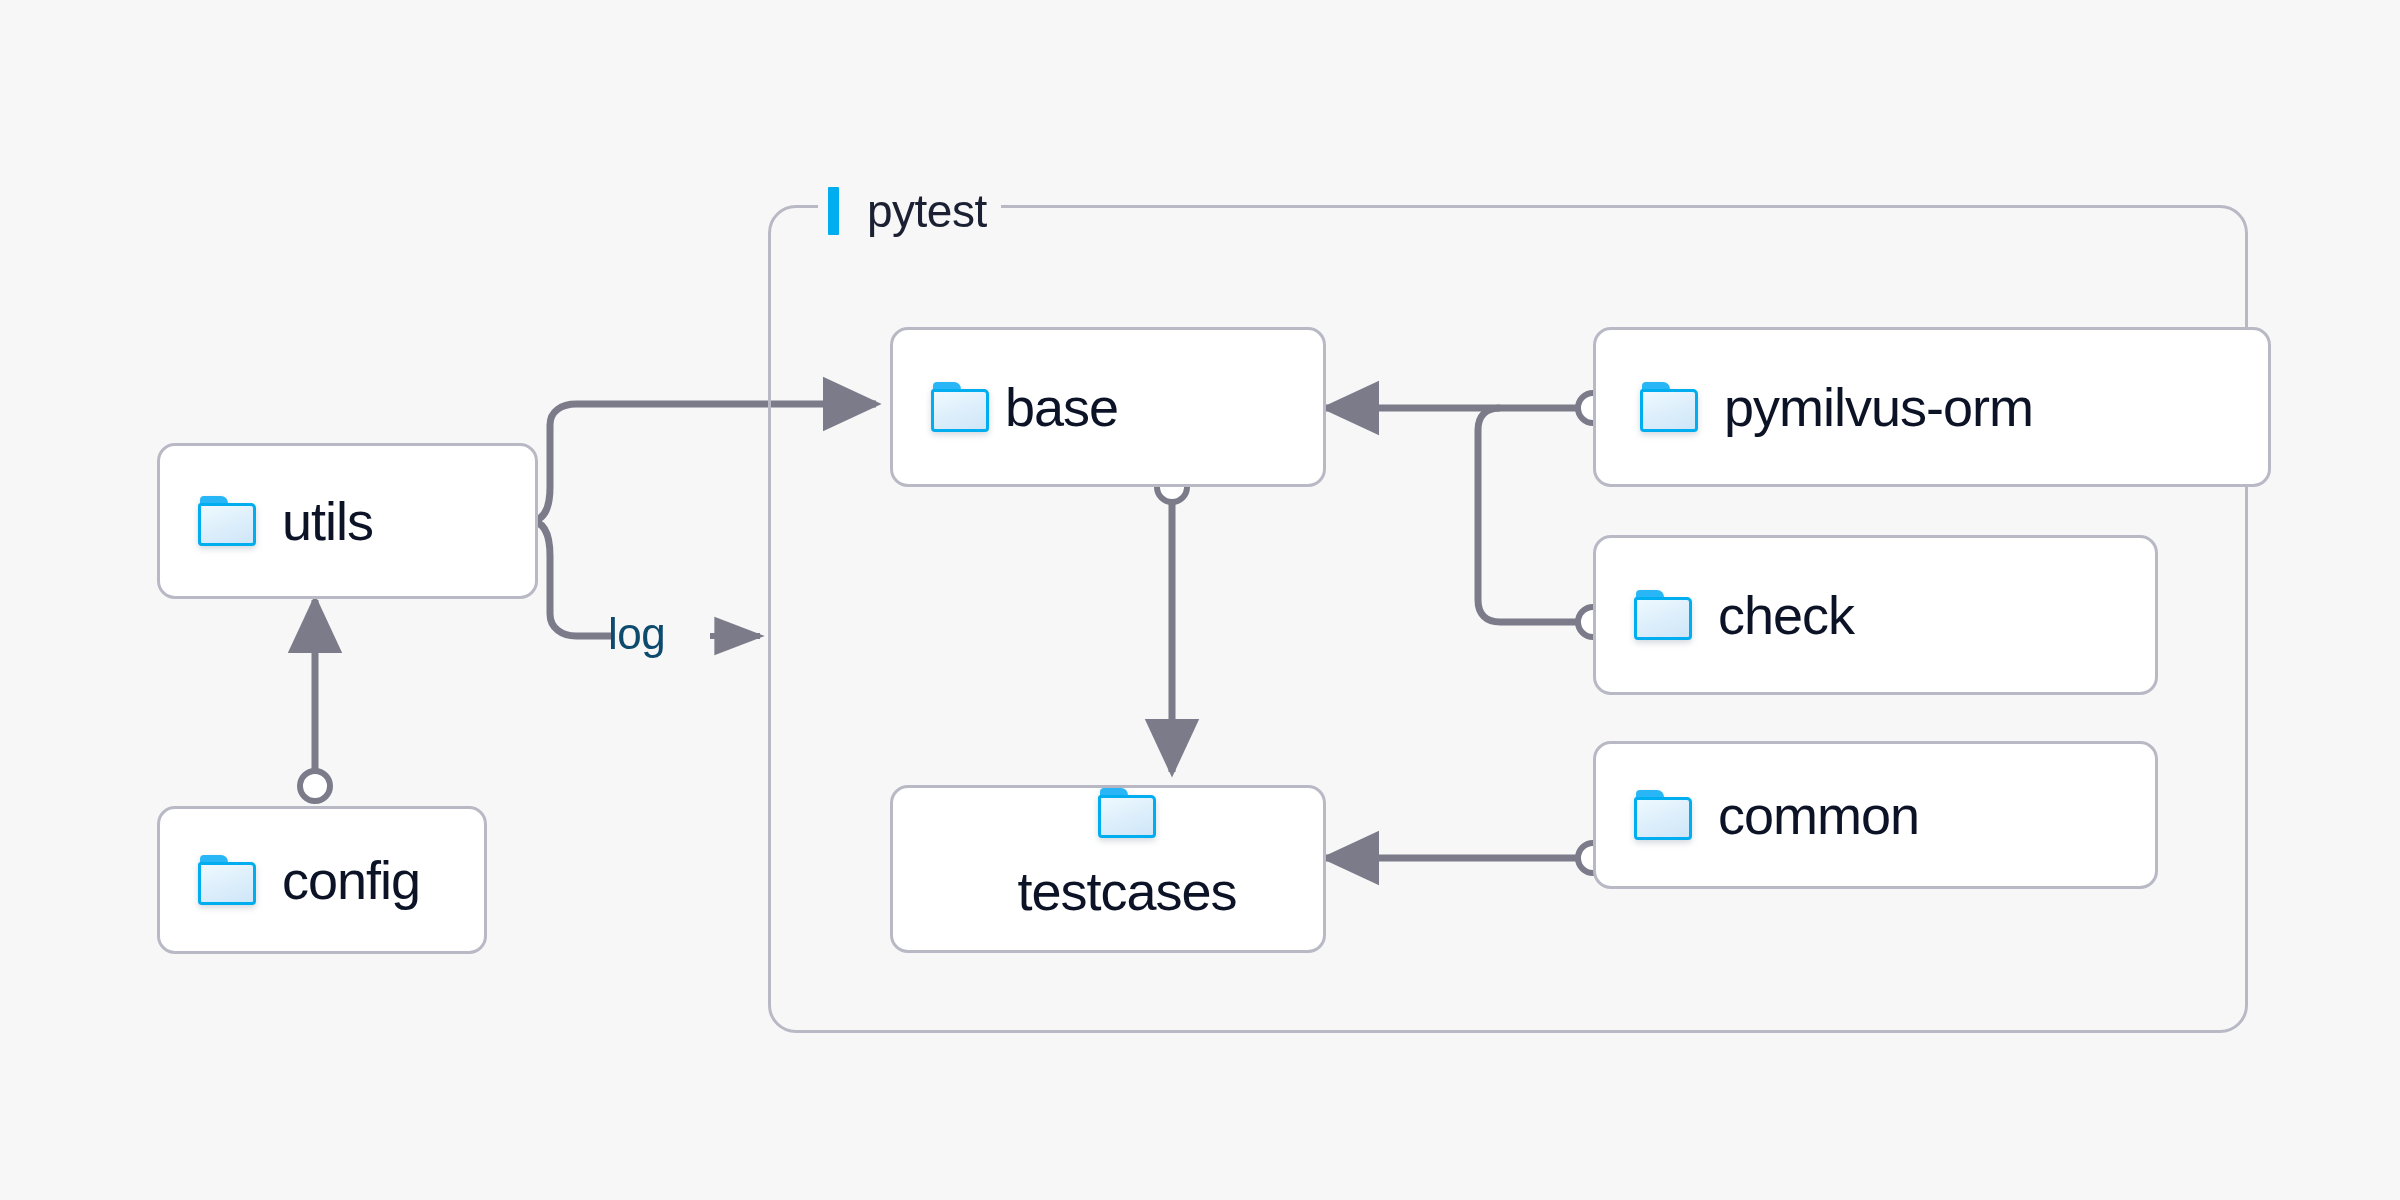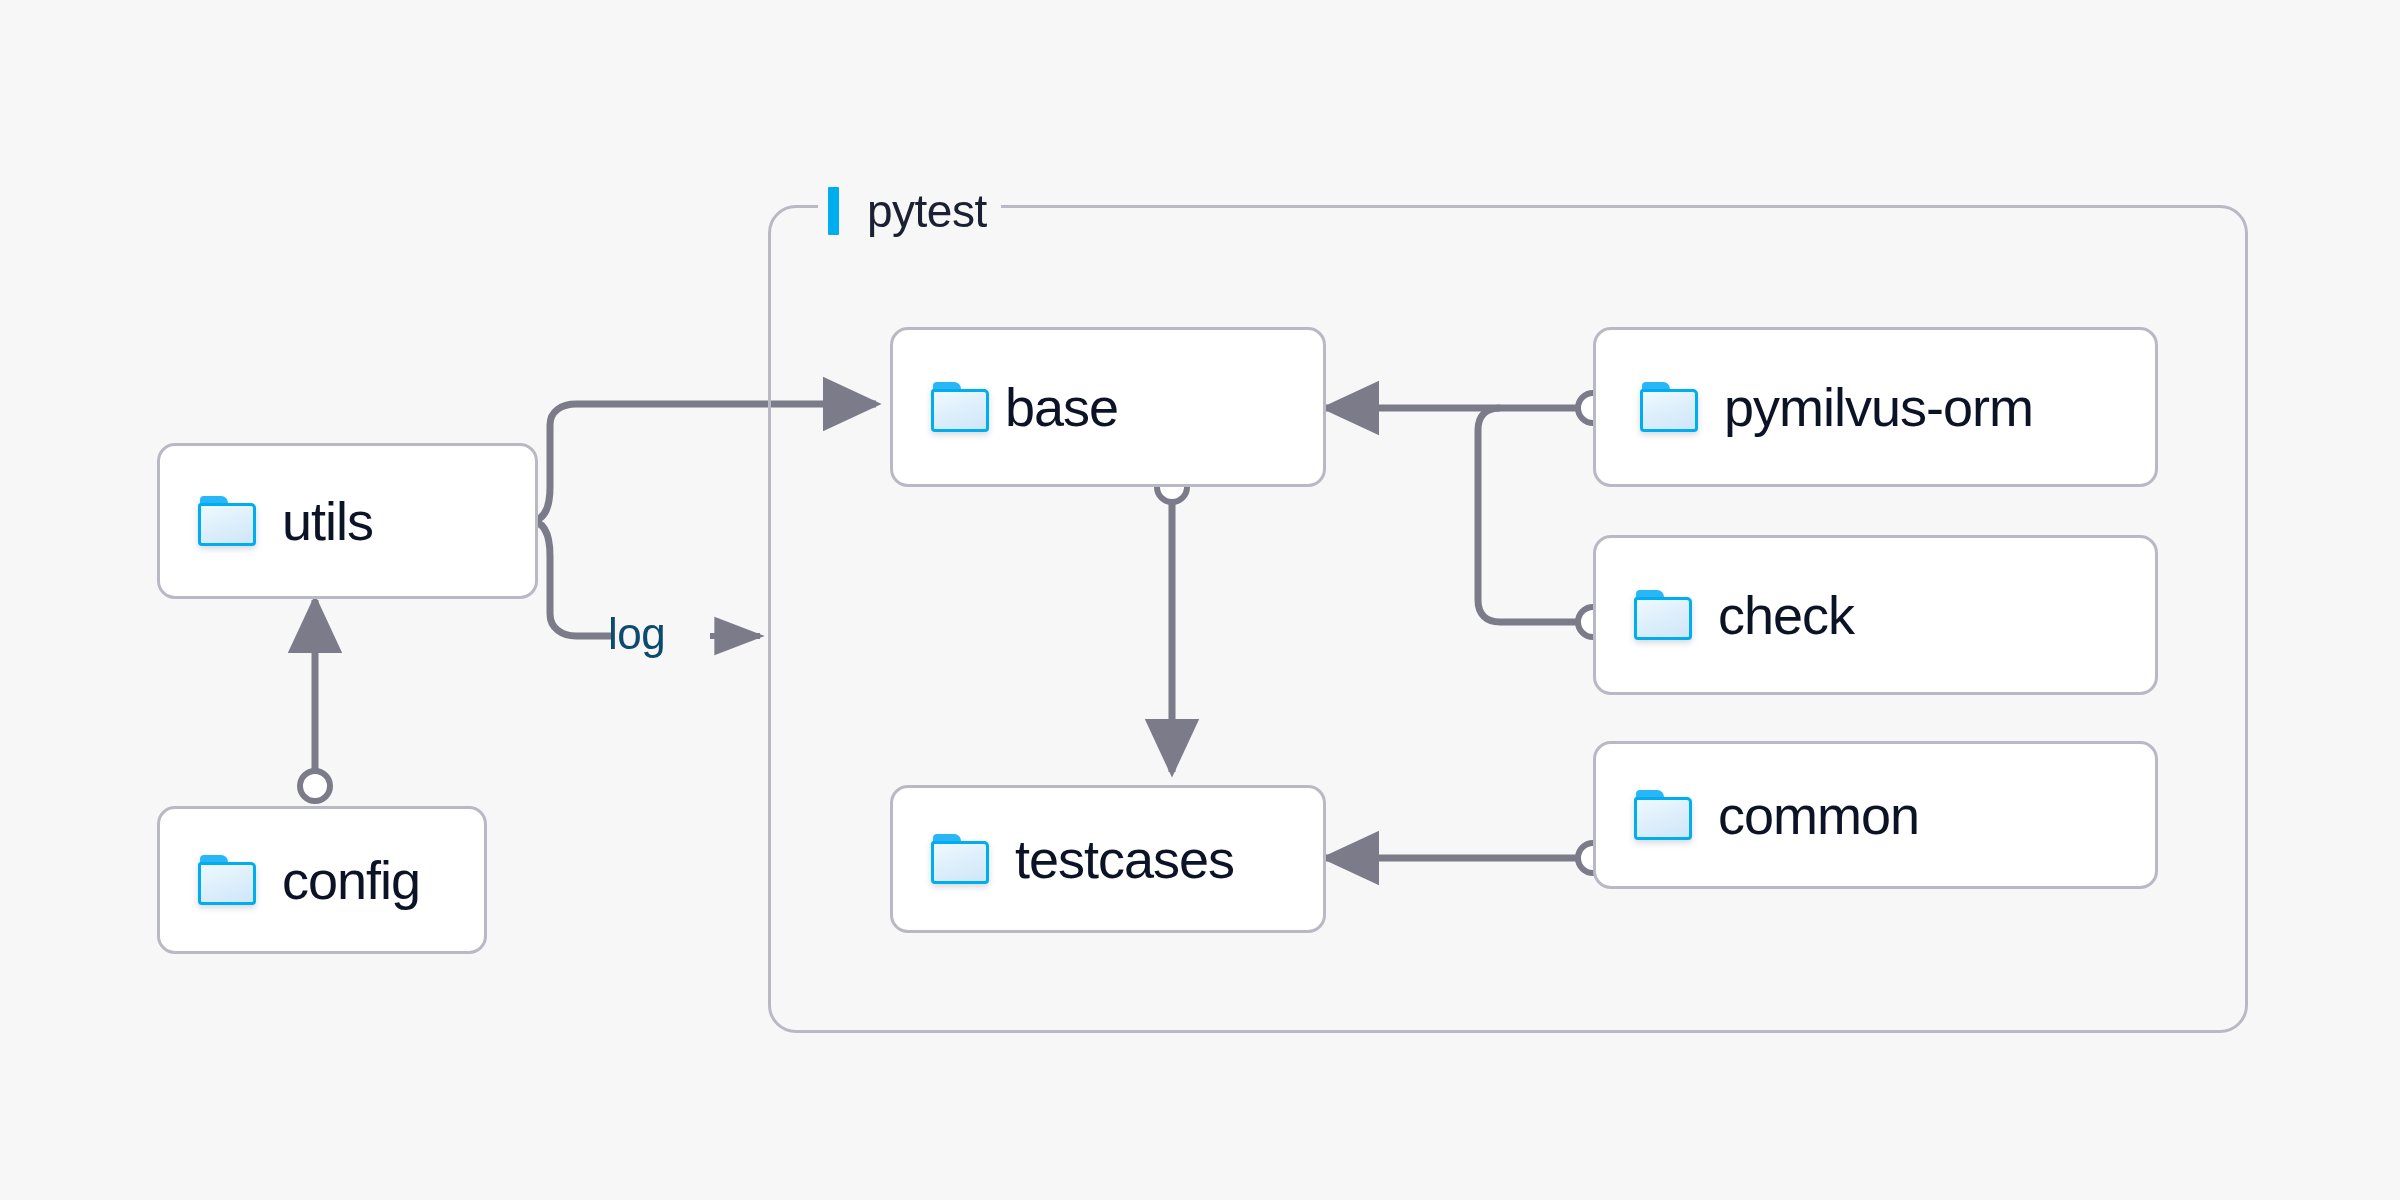--- a/index.html
+++ b/index.html
@@ -183,29 +183,29 @@
   </div>
 
   <div class="node" style="left:890px; top:327px; width:436px; height:160px;gap:16px;">
     <span class="folder-icon">
       <span class="tab"></span>
         <span class="body"></span>
     </span>
     <span class="node-label">base</span>
   </div>
 
-  <div class="node" style="left:890px; top:785px; width:436px; height:148px;">
+  <div class="node" style="left:890px; top:785px; width:436px; height:168px;flex-direction:column;">
     <span class="folder-icon">
       <span class="tab"></span>
         <span class="body"></span>
     </span>
     <span class="node-label">testcases</span>
   </div>
 
-  <div class="node" style="left:1593px; top:327px; width:565px; height:160px;padding-left:44px;">
+  <div class="node" style="left:1593px; top:327px; width:678px; height:160px;padding-left:44px;">
     <span class="folder-icon">
       <span class="tab"></span>
         <span class="body"></span>
     </span>
     <span class="node-label">pymilvus-orm</span>
   </div>
 
   <div class="node" style="left:1593px; top:535px; width:565px; height:160px;">
     <span class="folder-icon">
       <span class="tab"></span>

